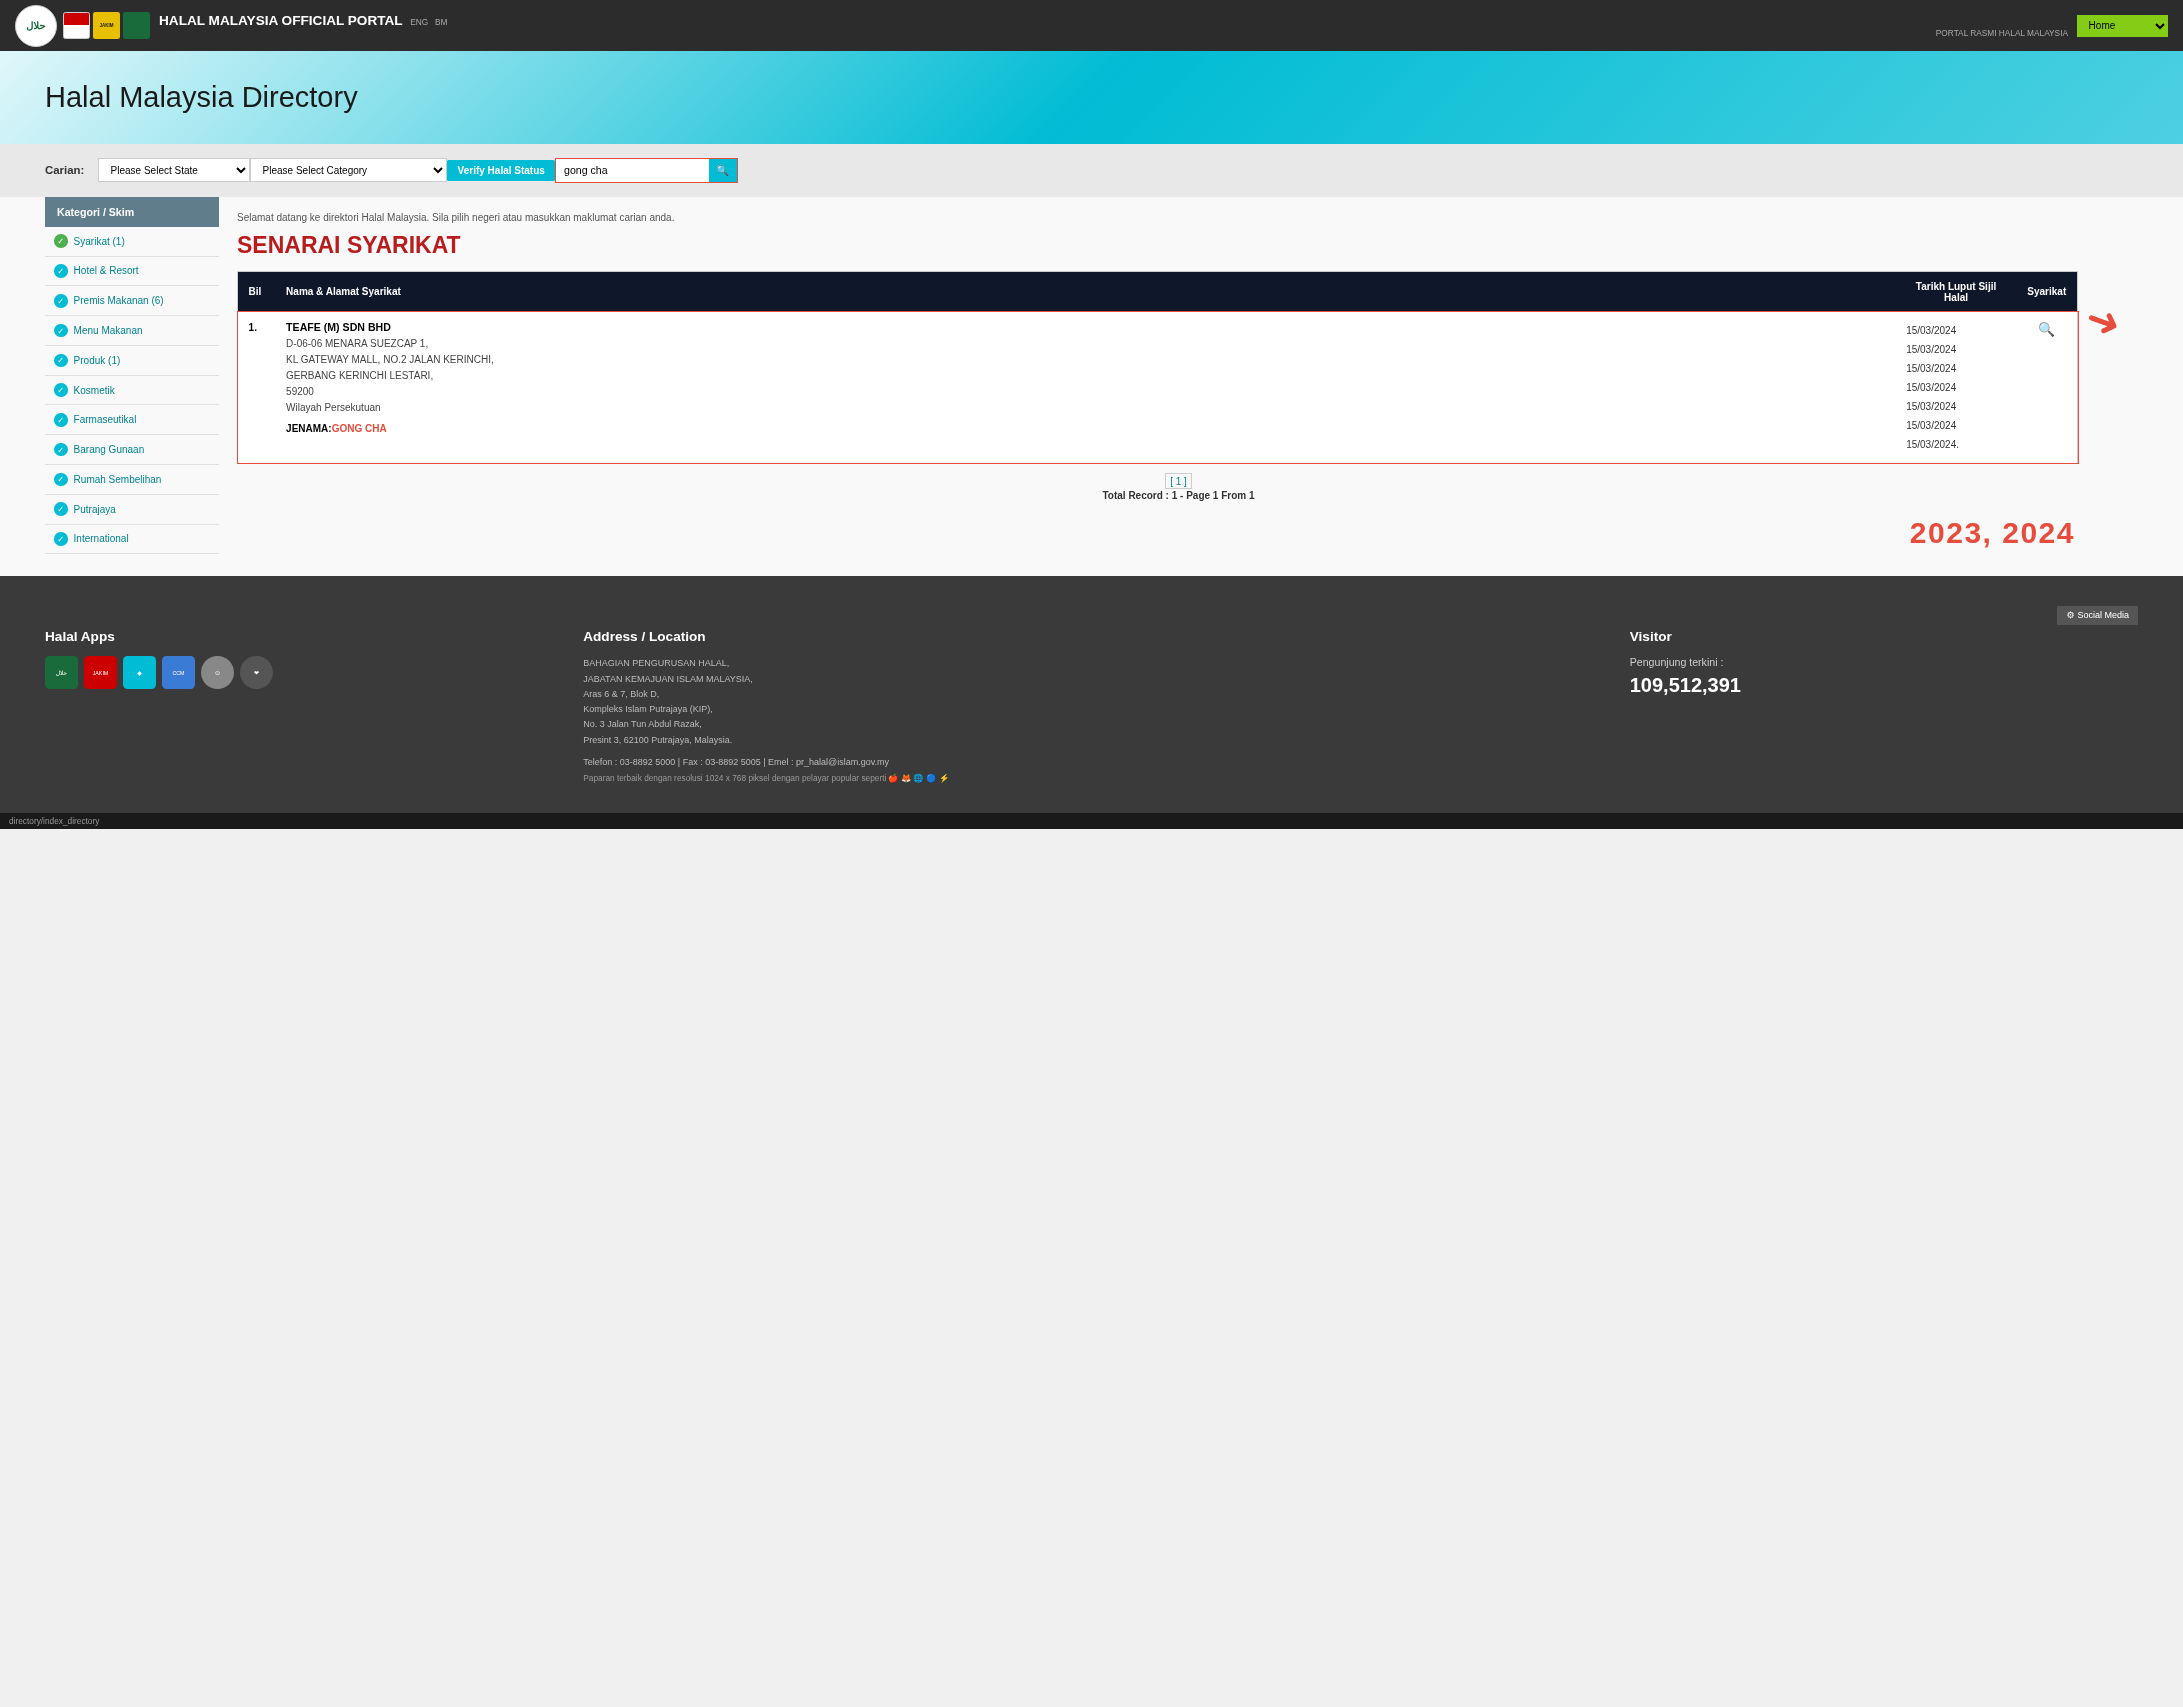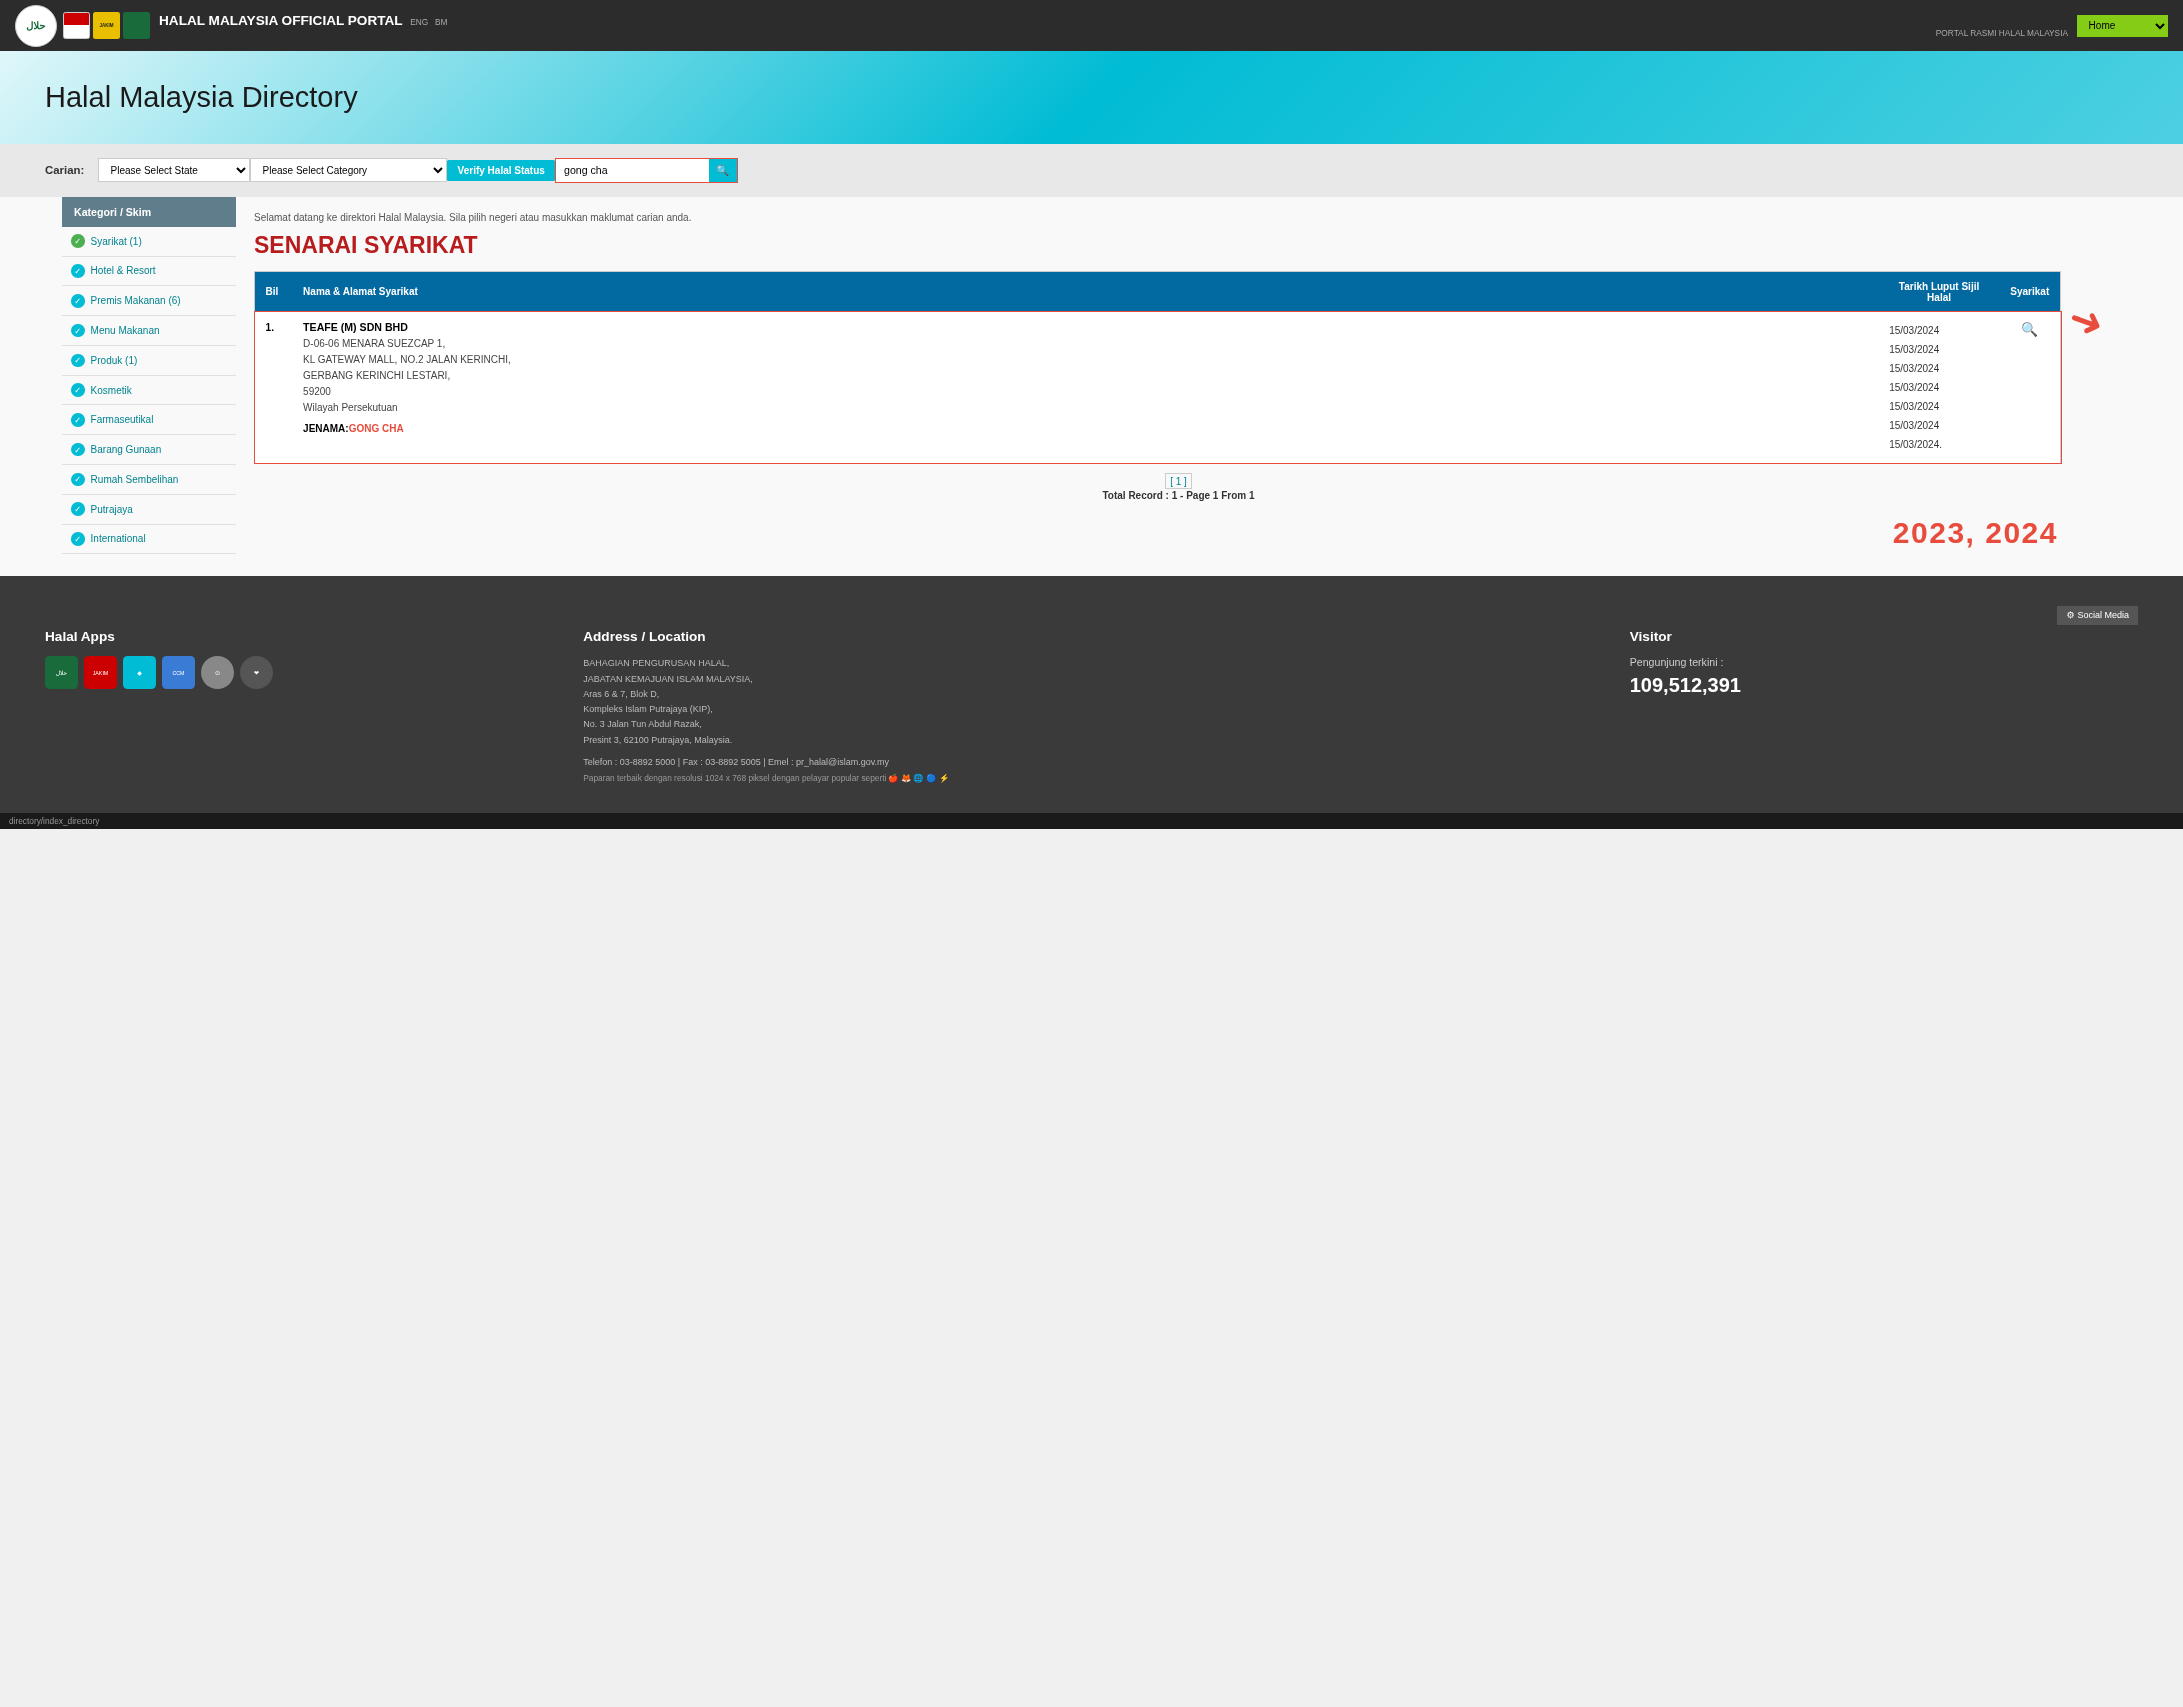--- a/index.html
+++ b/index.html
@@ -133,21 +133,21 @@
       border: none;
       padding: 5.3px 7.6px;
       cursor: pointer;
       color: #fff;
       font-size: 10.6px;
     }
 
     
     .main-content {
       display: flex;
-      padding: 0 62px;
+      padding: 0 45px;
       gap: 0;
       background: #f9f9f9;
       min-height: 379px;
     }
 
     
     .sidebar {
       width: 174px;
       flex-shrink: 0;
       background: #f9f9f9;
@@ -198,21 +198,21 @@
       margin-bottom: 12px;
     }
 
     
     .result-table {
       width: 100%;
       border-collapse: collapse;
       border: 0.8px solid #ccc;
     }
     .result-table thead {
-      background: #0369a1;
+      background: #0f172a;
       color: #fff;
     }
     .result-table thead th {
       padding: 9px 10.6px;
       text-align: left;
       font-size: 10px;
       font-weight: bold;
     }
     .result-table tbody tr {
       background: #fff;

